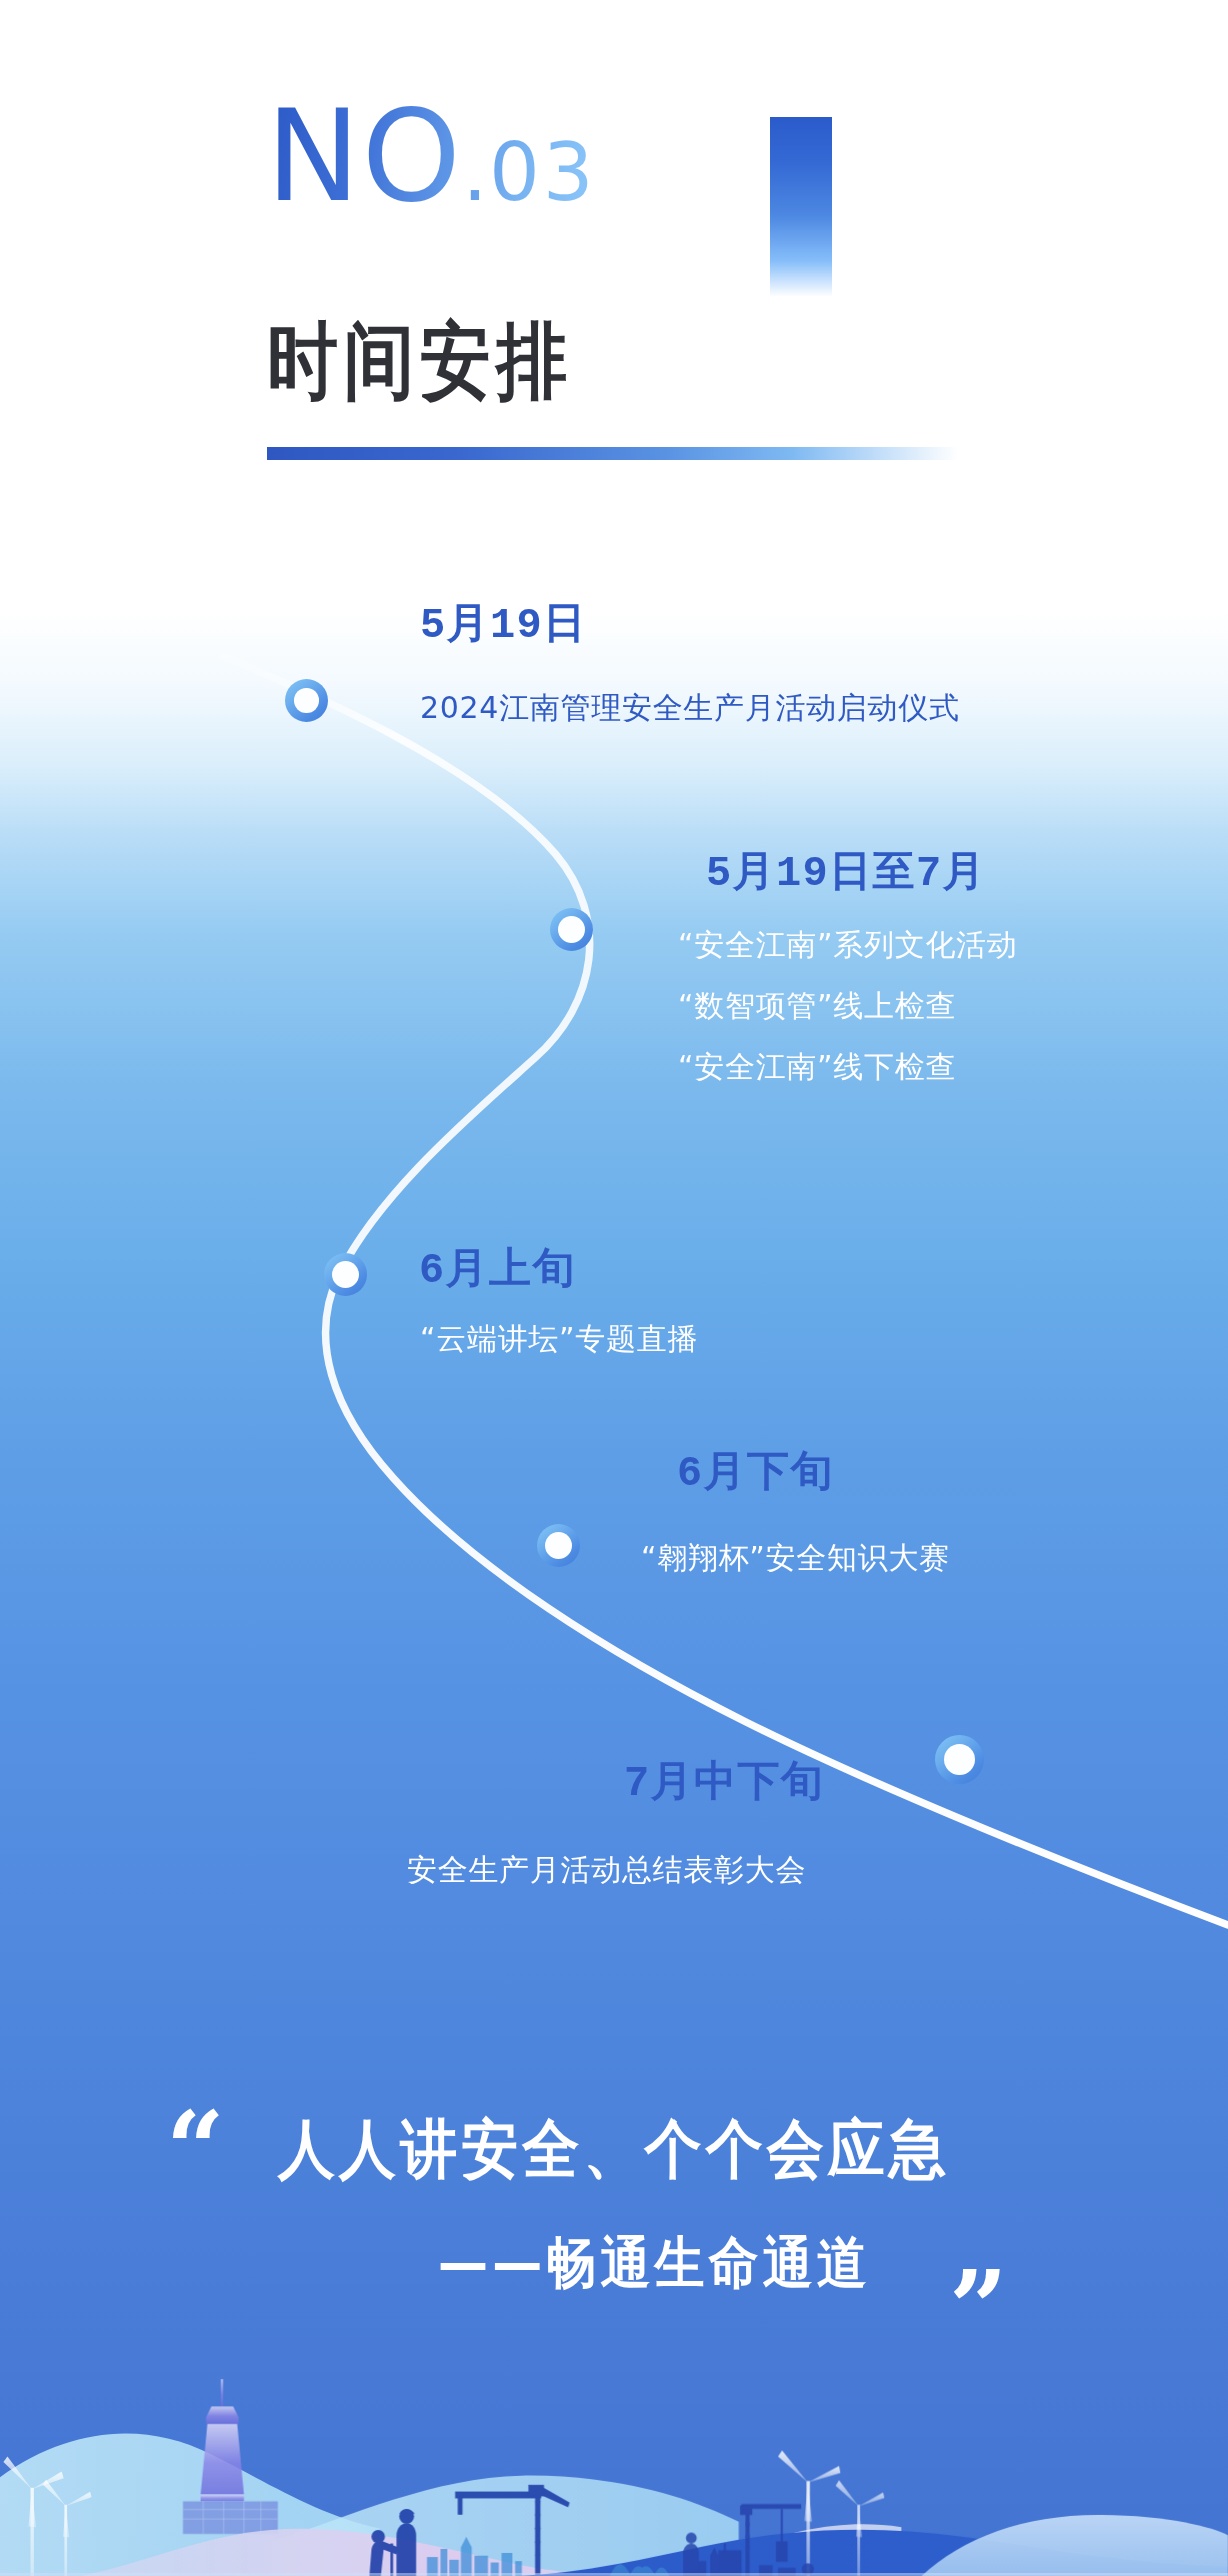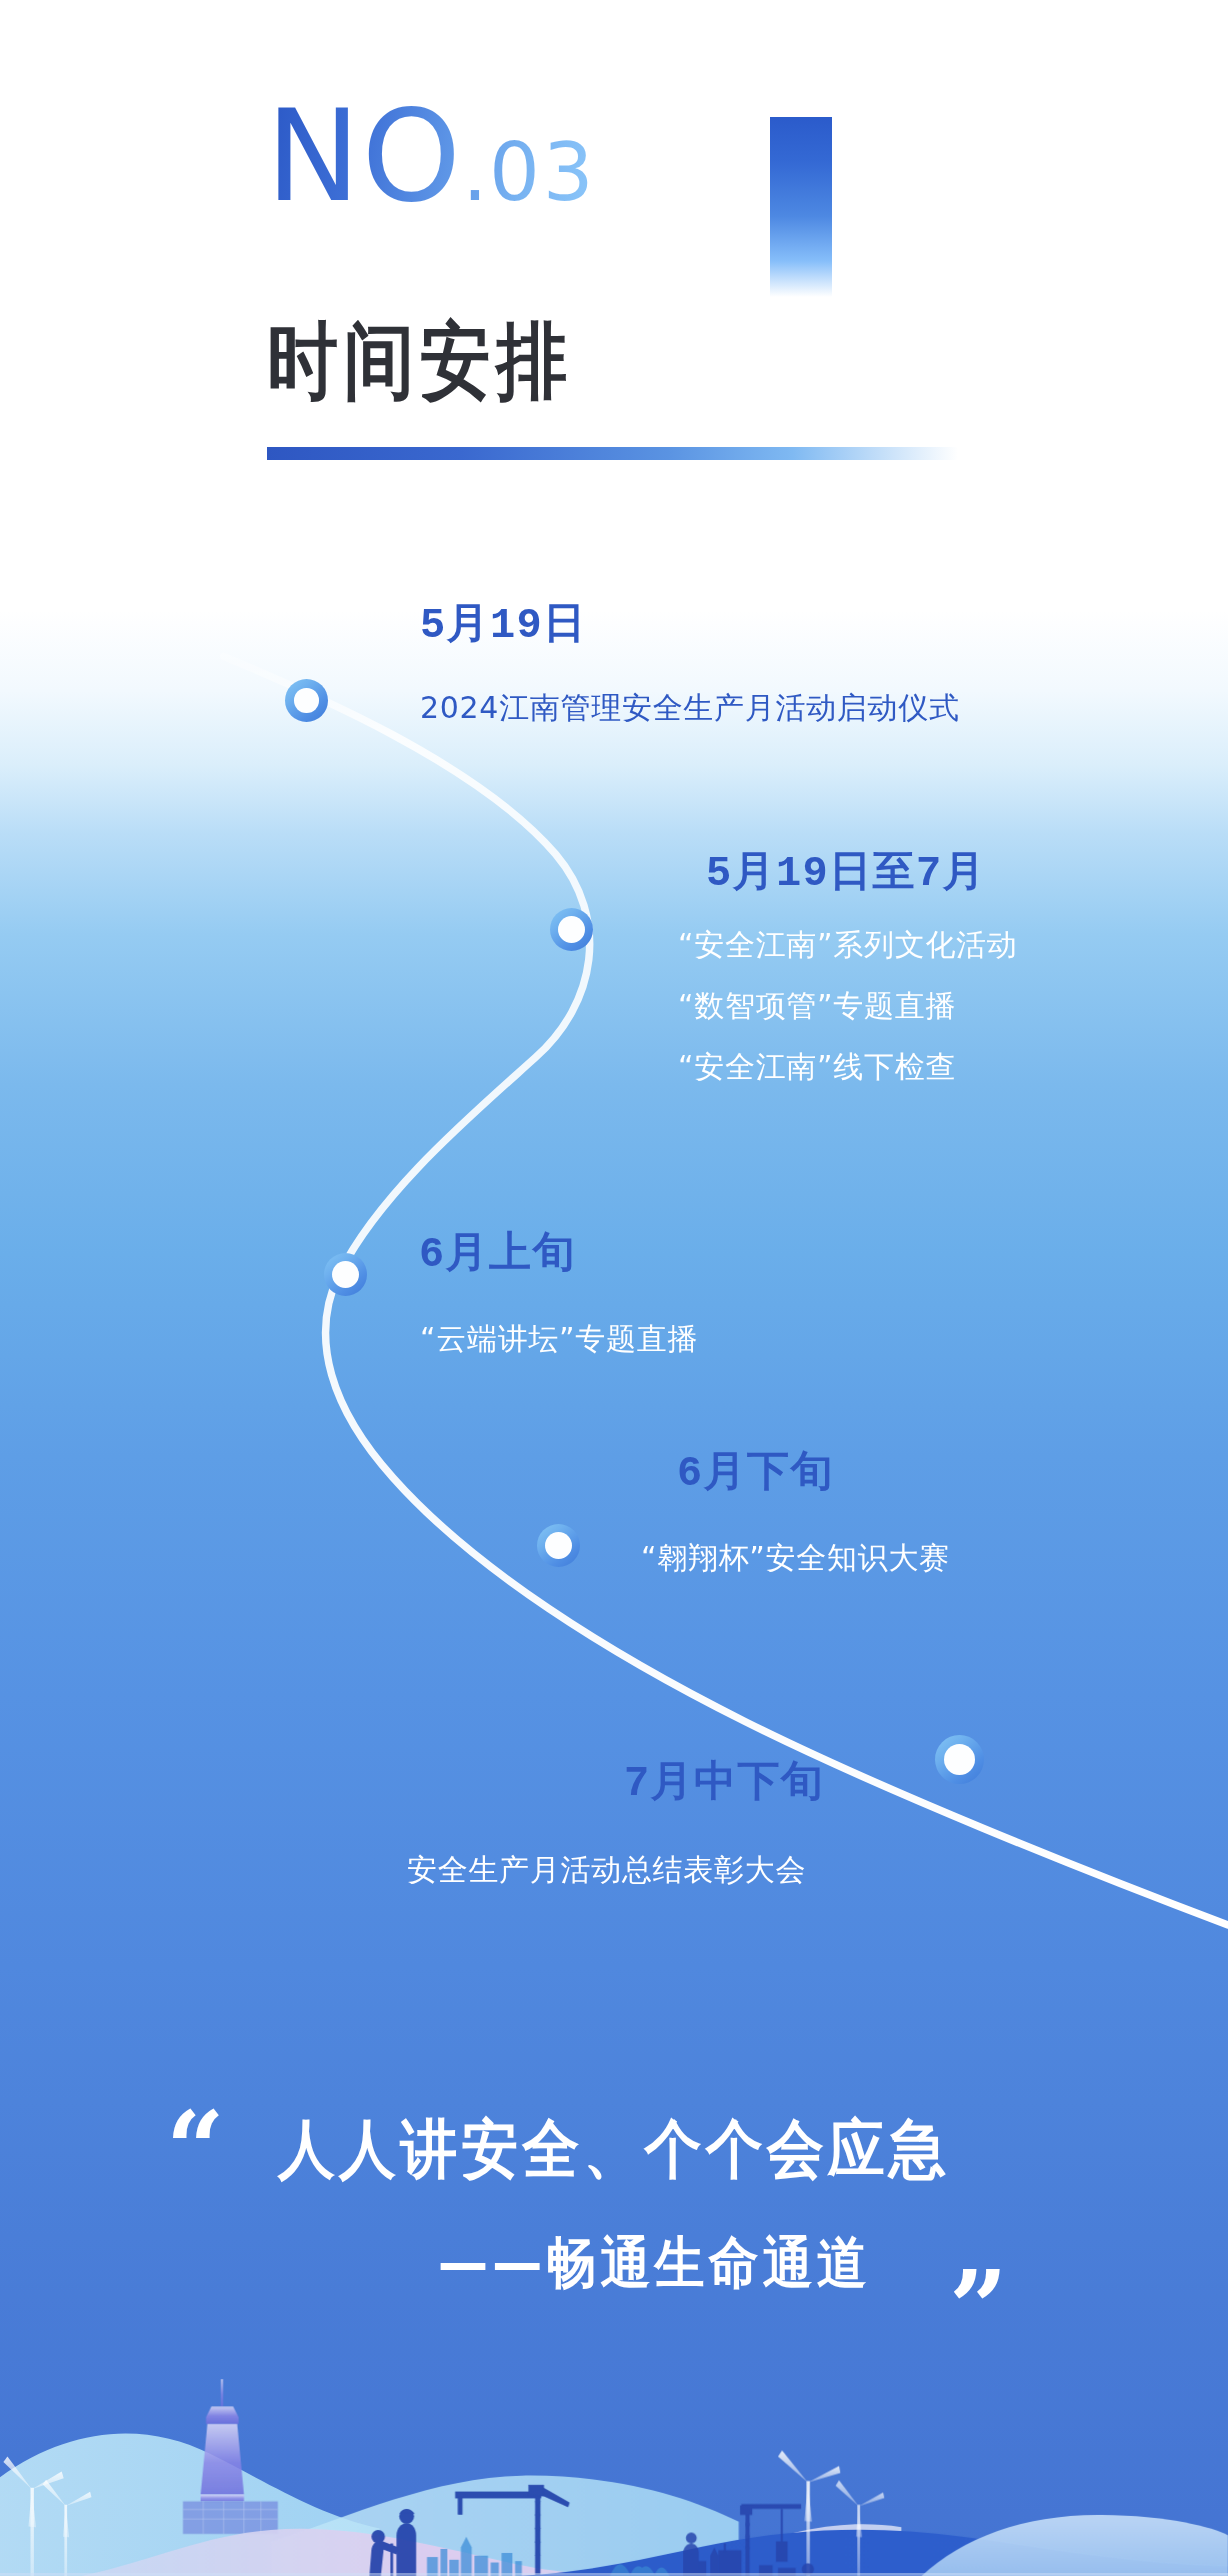--- a/index.html
+++ b/index.html
@@ -246,26 +246,26 @@
   </div>
 
   <div class="tl-item" style="left:0; top:603px; width:1228px;">
     <div class="tl-date" style="position:absolute; left:420px; top:0;">5月19日</div>
     <div class="tl-desc blue" style="position:absolute; left:420px; top:81px;">2024江南管理安全生产月活动启动仪式</div>
   </div>
 
   <div class="tl-item" style="left:0; top:843px; width:1228px;">
     <div class="tl-date" style="position:absolute; left:685px; top:8px;margin-left:21px;">5月19日至7月</div>
     <div class="tl-desc white" style="position:absolute; left:678px; top:78px;text-align:center;">“安全江南”系列文化活动</div>
-    <div class="tl-desc white" style="position:absolute; left:678px; top:139px;">“数智项管”专题直播</div>
+    <div class="tl-desc white" style="position:absolute; left:678px; top:139px;">“数智项管”线上检查</div>
     <div class="tl-desc white" style="position:absolute; left:678px; top:200px;">“安全江南”线下检查</div>
   </div>
 
   <div class="tl-item" style="left:0; top:1232px; width:1228px;">
-    <div class="tl-date" style="position:absolute; left:419px; top:0;">6月上旬</div>
+    <div class="tl-date" style="position:absolute; left:419px; top:16px;">6月上旬</div>
     <div class="tl-desc white" style="position:absolute; left:420px; top:83px;">“云端讲坛”专题直播</div>
   </div>
 
   <div class="tl-item" style="left:0; top:1451px; width:1228px;">
     <div class="tl-date" style="position:absolute; left:656px; top:0;margin-left:21px;">6月下旬</div>
     <div class="tl-desc white" style="position:absolute; left:641px; top:83px;">“翱翔杯”安全知识大赛</div>
   </div>
 
   <div class="tl-item" style="left:0; top:1761px; width:1228px;">
     <div class="tl-date" style="position:absolute; left:624px; top:0;">7月中下旬</div>

